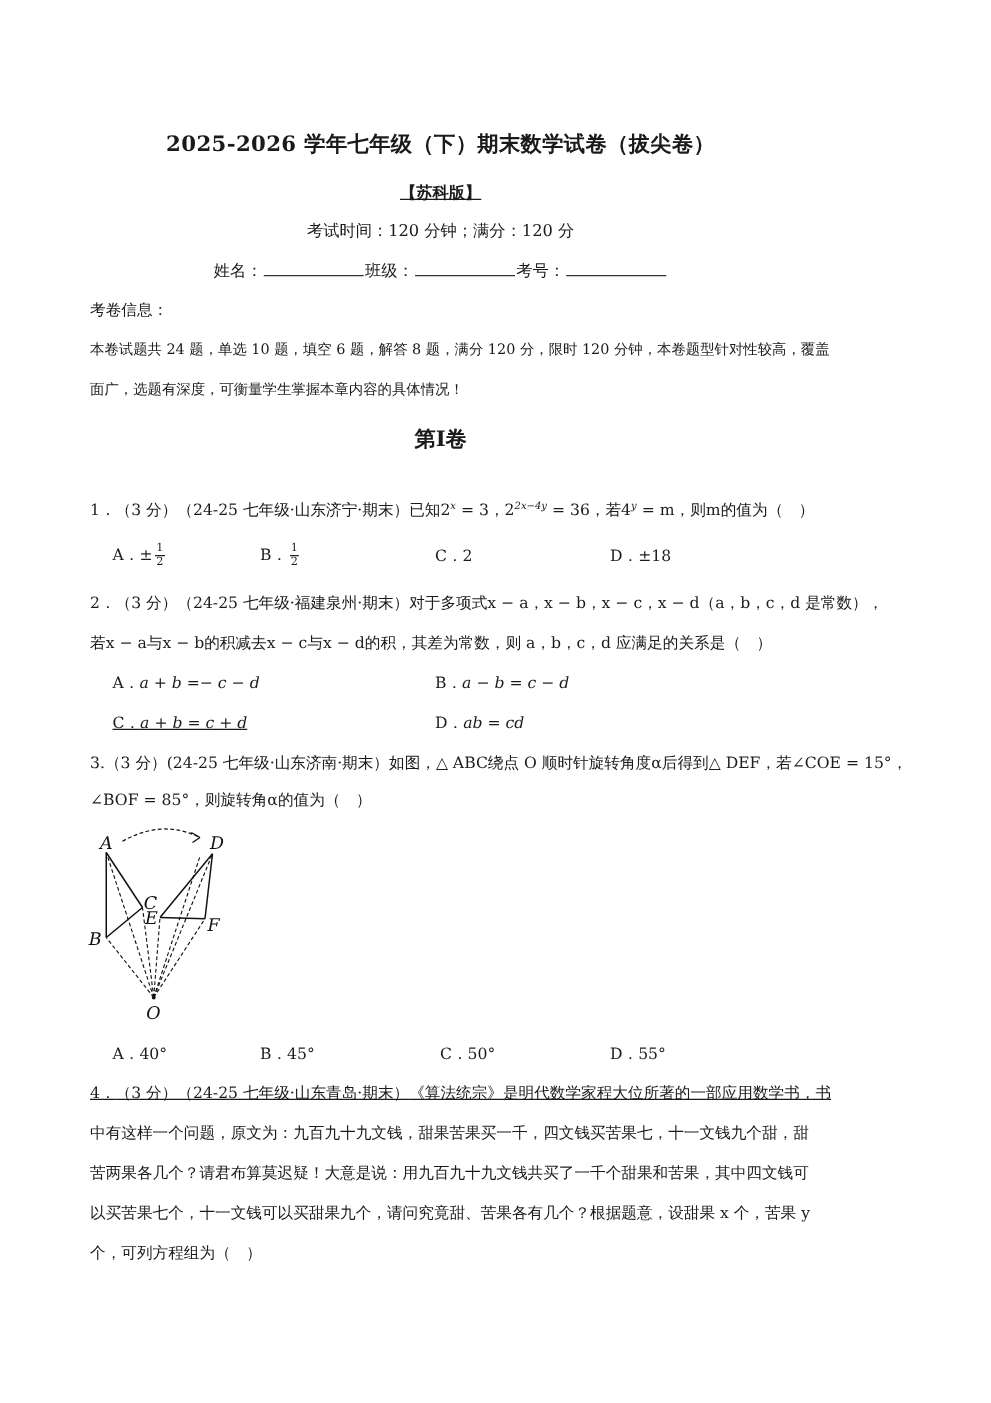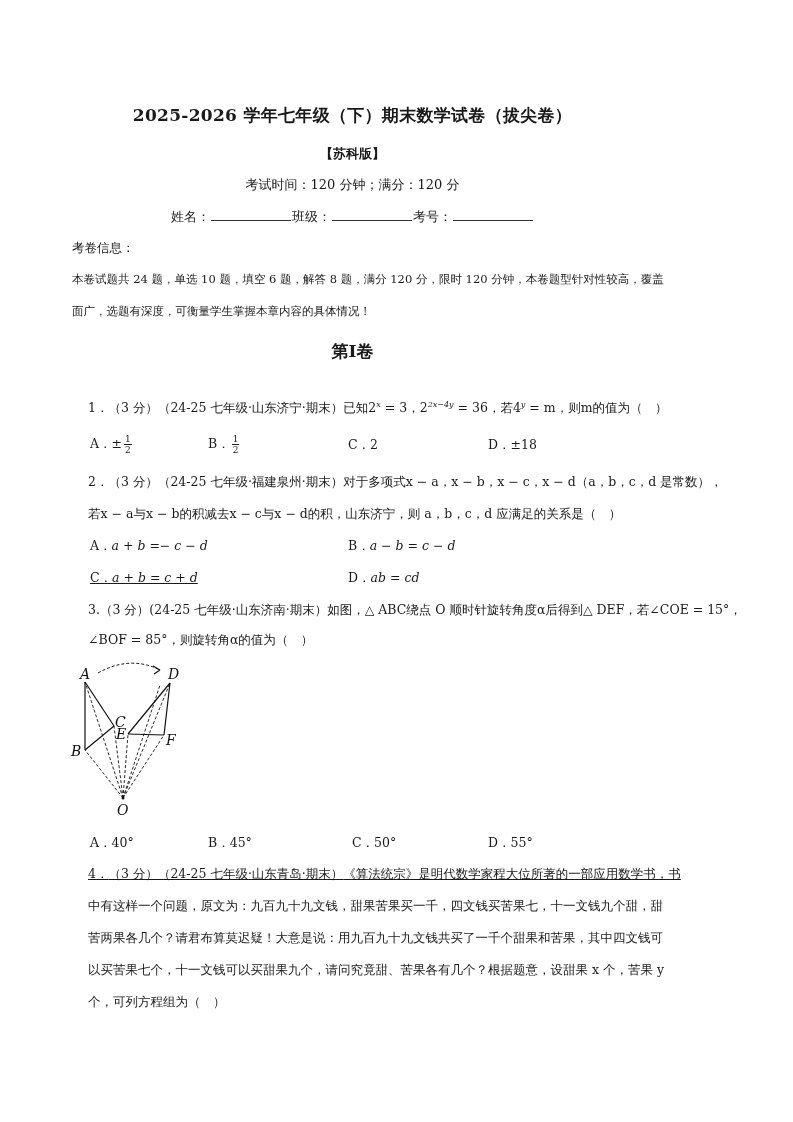--- a/index.html
+++ b/index.html
@@ -5,29 +5,29 @@
   html, body { margin: 0; padding: 0; background: #ffffff; }
   body {
     width: 793px; height: 1122px; position: relative; overflow: hidden;
     font-family: "DejaVu Serif", "Liberation Serif", serif;
     color: #1a1a1a;
   }
   .page { position: absolute; left: 0; top: 0; width: 793px; height: 1122px; }
   .abs { position: absolute; white-space: nowrap; }
   .center { left: 0; width: 705px; text-align: center; }
   .title { top: 104px; font-size: 17px; font-weight: bold; letter-spacing: 0.3px; }
-  .edition { top: 145px; font-size: 13px; font-weight: bold; }
+  .edition { top: 145px; font-size: 13px; font-weight: bold; text-decoration: underline; }
   .exam-time { top: 176px; font-size: 13px; }
   .fields { top: 208px; font-size: 13px; }
   .blank { display: inline-block; width: 80px; border-bottom: 1px solid #333; height: 12px; vertical-align: baseline; margin: 0 1px; }
   .txt { font-size: 12.5px; }
   .small { font-size: 11.5px; }
   .section-vol { top: 340px; font-size: 17px; font-weight: bold; }
   .section-head { font-weight: bold; font-size: 12.5px; }
-  .q { left: 72px; font-size: 12.5px; margin-left: 16px; }
+  .q { left: 72px; font-size: 12.5px; }
   .opt { font-size: 12.5px; }
   .math { font-family: "DejaVu Serif", "Liberation Serif", serif; font-style: italic; }
   .frac { display: inline-flex; flex-direction: column; align-items: center; vertical-align: middle; font-size: 9px; line-height: 10px; margin-left: 2px; }
   .frac .num { border-bottom: 1px solid #222; padding: 0 1px; }
   sup { font-size: 8px; }
   .fig { position: absolute; left: 60px; top: 655px; width: 160px; height: 170px; }
   .fig text { font-family: "DejaVu Serif", "Liberation Serif", serif; font-style: italic; font-size: 14px; fill: #111; }
 </style>
 </head>
 <body>
@@ -67,21 +67,21 @@
   <div class="abs opt" style="left:348px; top:437px;">
     <span>C．</span><span>2</span>
   </div>
   <div class="abs opt" style="left:488px; top:437px;">
     <span>D．</span><span>±18</span>
   </div>
 
   <div class="abs q" style="top:474px;">
     <span>2．</span><span>（3 分）（24-25 七年级·福建泉州·期末）</span><span>对于多项式x − a，x − b，x − c，x − d（a，b，c，d 是常数），</span>
   </div>
-  <div class="abs q" style="top:506px;">若x − a与x − b的积减去x − c与x − d的积，山东济宁，则 a，b，c，d 应满足的关系是（　）</div>
+  <div class="abs q" style="top:506px;">若x − a与x − b的积减去x − c与x − d的积，其差为常数，则 a，b，c，d 应满足的关系是（　）</div>
   <div class="abs opt" style="left:90px; top:538px;">
     <span>A．</span><span class="math">a + b =− c − d</span>
   </div>
   <div class="abs opt" style="left:348px; top:538px;">
     <span>B．</span><span class="math">a − b = c − d</span>
   </div>
   <div class="abs opt" style="left:90px; top:570px;text-decoration:underline;">
     <span>C．</span><span class="math">a + b = c + d</span>
   </div>
   <div class="abs opt" style="left:348px; top:570px;">

